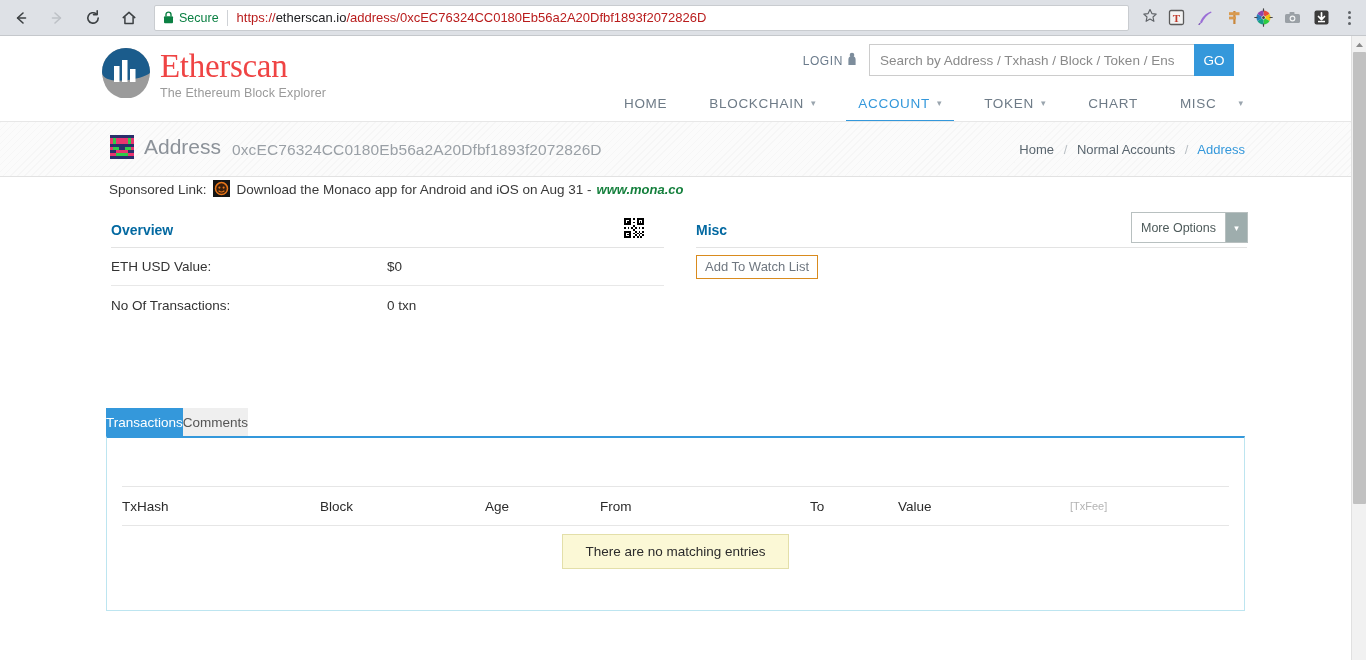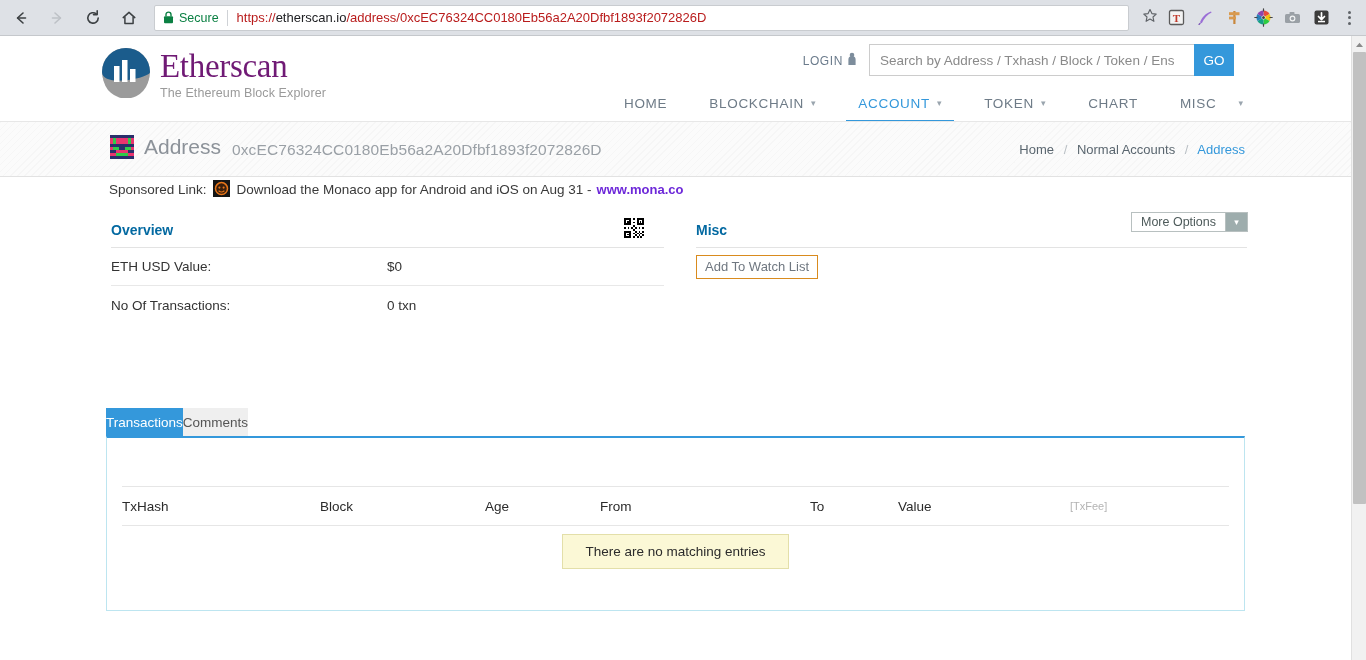--- a/index.html
+++ b/index.html
@@ -67,21 +67,21 @@
   
   .site-header { position:relative; height:86px; background:#fff; }
   .logo-wrap {
     position:absolute; left:100px; top:8px;
     display:flex; align-items:flex-start;
   }
   .logo-mark { width:52px; height:52px; margin-top:2px; }
   .logo-text { margin-left:8px; padding-top:6px; }
   .logo-title {
     font-family:"Liberation Serif", serif;
-    font-size:33px; color:#701a75; letter-spacing:-0.3px; line-height:1;
+    font-size:33px; color:#ef4444; letter-spacing:-0.3px; line-height:1;
     font-weight:400;
   }
   .logo-sub {
     font-size:12.5px; color:#9a9a9a; margin-top:3px; letter-spacing:0.1px;
   }
 
   .login-link {
     position:absolute; right:494px; top:16px;
     font-size:12px; color:#6b7b8c; letter-spacing:0.6px;
     display:flex; align-items:center; gap:4px; cursor:pointer;
@@ -155,36 +155,36 @@
 
   
   .sponsored {
     position:absolute; left:109px; top:144px;
     display:flex; align-items:flex-end; font-size:13.5px; color:#3a3a3a;
   }
   .mona-icon {
     width:17px; height:17px; margin:0 7px 0 6px; display:block;
   }
   .mona-link {
-    color:#6d28d9; font-weight:bold; margin-left:5px;
+    color:#15803d; font-style:italic; font-weight:bold; margin-left:5px;
     text-decoration:none; cursor:pointer; font-size:13px;
   }
 
   
   .col-left  { position:absolute; left:111px; top:176px; width:553px; }
   .col-right { position:absolute; left:696px; top:176px; width:551px; }
 
   .panel-head {
     position:relative; height:36px; display:flex; align-items:center;
     border-bottom:1px solid #e3e3e3;
   }
   .panel-title { font-size:14px; font-weight:bold; color:#0369a1; }
   .qr-icon { position:absolute; right:20px; top:6px; }
   .more-opts {
-    position:absolute; right:-1px; top:0; display:flex; height:20px;
+    position:absolute; right:-1px; top:0; display:flex; height:31px;
     border:1px solid #b8c0c0;
   }
   .more-opts-label {
     background:#fff; color:#4d5a5a; font-size:12.5px;
     padding:0 9px; display:flex; align-items:center; cursor:pointer;
   }
   .more-opts-caret {
     width:22px; background:#9eadad; color:#fff; font-size:9px;
     display:flex; align-items:center; justify-content:center;
     border-left:1px solid #b8c0c0; cursor:pointer;

